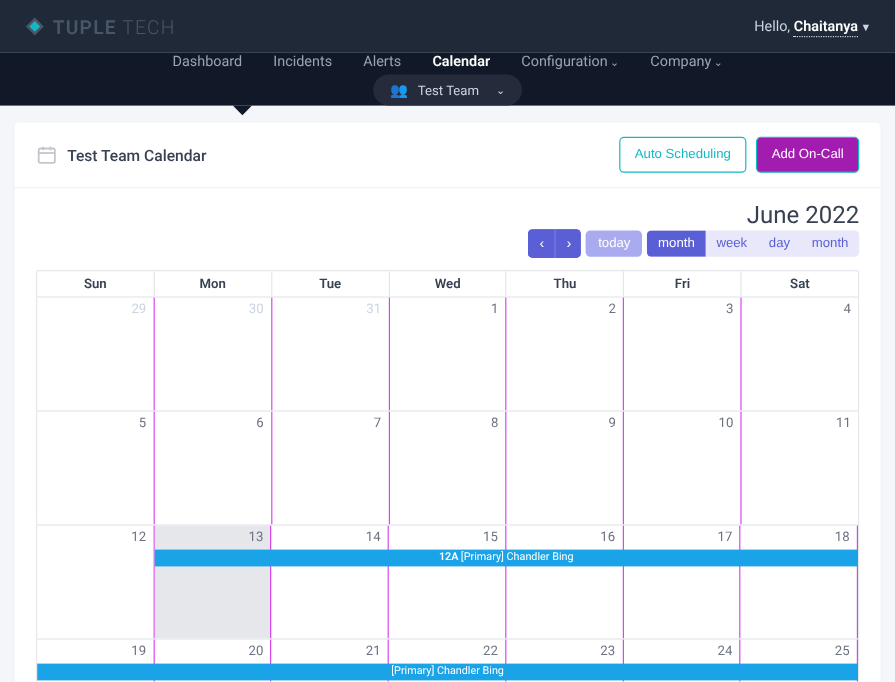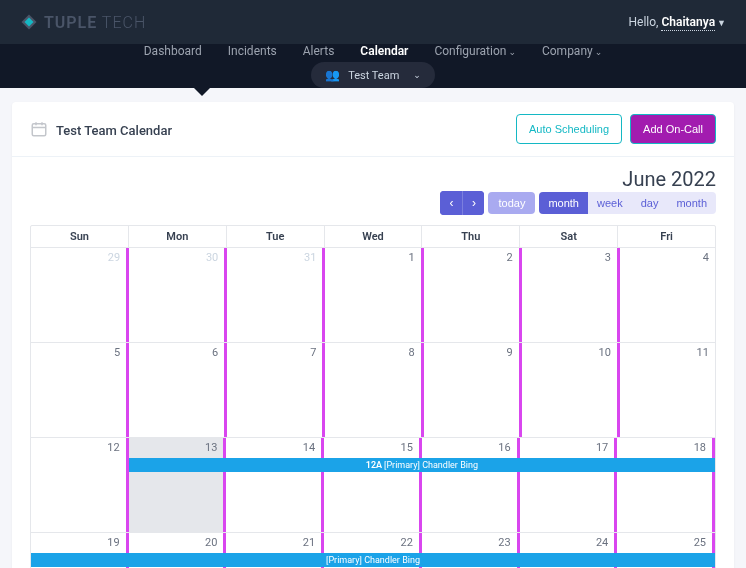--- a/index.html
+++ b/index.html
@@ -44,21 +44,21 @@
   .today-btn { background: #a9aaf0; border: none; color: #fff; font-size: 11px; padding: 5px 10px; border-radius: 4px; cursor: pointer; }
   .view-group { display: flex; background: #e8e8fa; border-radius: 4px; overflow: hidden; }
   .view-btn { background: transparent; border: none; color: #5b5fd6; font-size: 11px; padding: 5px 9px; cursor: pointer; }
   .view-btn.active { background: #5b5fd6; color: #fff; }
   
   .cal-grid { border: 1px solid #e5e7eb; border-radius: 2px; }
   .dayhead-row { display: flex; }
   .dayhead { flex: 1; text-align: center; font-size: 11px; font-weight: 600; color: #374151; padding: 4px 0; border-right: 1px solid #e5e7eb; }
   .dayhead:last-child { border-right: none; }
   .week-row { display: flex; height: 95px; border-top: 1px solid #e5e7eb; position: relative; }
-  .day-cell { flex: 1; border-right: 3px solid #d946ef; position: relative; padding: 3px 6px; }
+  .day-cell { flex: 1; border-right: 1px solid #d946ef; position: relative; padding: 3px 6px; }
   .day-cell:last-child { border-right: none; }
   .day-cell.other-month .daynum { color: #cbd5e0; }
   .day-cell.today { background: #e5e7eb; }
   .daynum { position: absolute; top: 3px; right: 6px; font-size: 11px; color: #6b7280; }
   .event-bar { position: absolute; left: 0; right: 0; top: 20px; background: #1ba3e8; color: #fff; font-size: 9px; padding: 2px 4px; white-space: nowrap; overflow: hidden; text-align: center; }
   .event-bar.offset { left: 14.285%; }
   .event-time { font-weight: 600; margin-right: 2px; }
 </style>
 </head>
 <body>
@@ -128,22 +128,22 @@
       </div>
     </div>
 
     <div class="cal-grid">
       <div class="dayhead-row" id="dayhead-row">
           <div class="dayhead">Sun</div>
           <div class="dayhead">Mon</div>
           <div class="dayhead">Tue</div>
           <div class="dayhead">Wed</div>
           <div class="dayhead">Thu</div>
+          <div class="dayhead">Fri</div>
           <div class="dayhead">Sat</div>
-          <div class="dayhead">Fri</div>
         </div>
       <div id="weeks-container">
           <div class="week-row">
             <div class="day-cell other-month">
               <div class="daynum">29</div>
             </div>
             <div class="day-cell other-month">
               <div class="daynum">30</div>
             </div>
             <div class="day-cell other-month">

